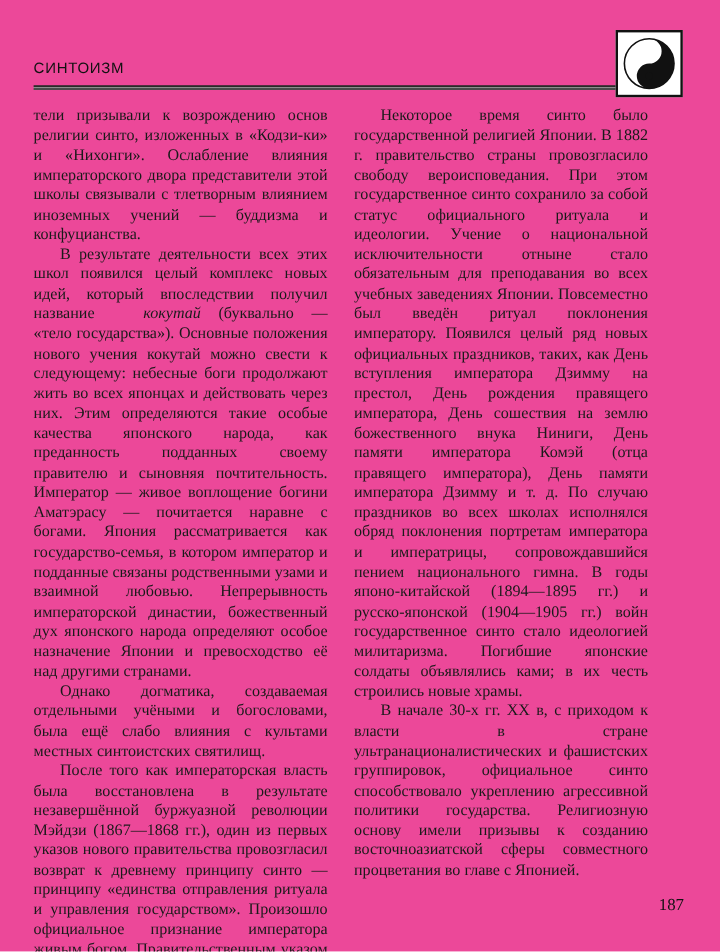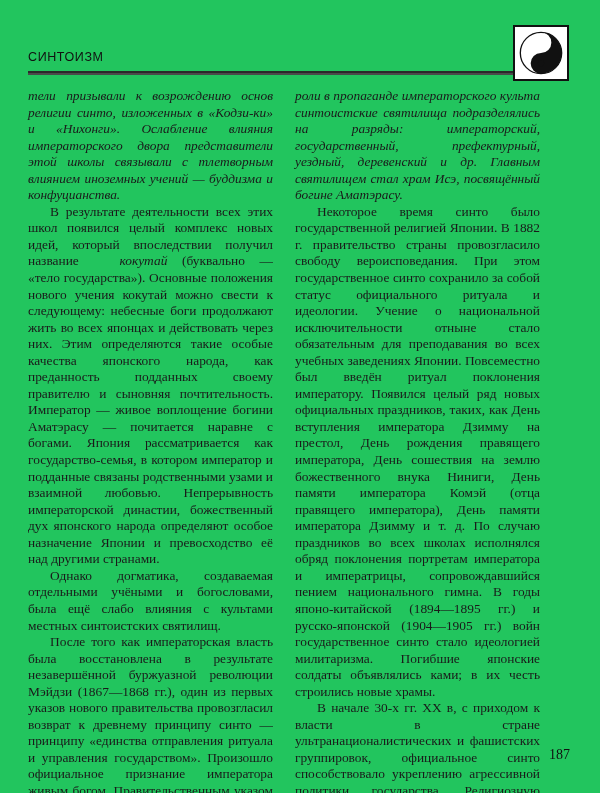--- a/index.html
+++ b/index.html
@@ -12,21 +12,21 @@
     height: 793px;
     position: relative;
     font-family: "Liberation Serif", "DejaVu Serif", serif;
     color: #1a1a1a;
     overflow: hidden;
   }
 
   .page {
     position: absolute;
     inset: 0;
-    background: #22c55e;
+    background: #ec4899;
   }
 
   
   .header {
     position: absolute;
     left: 0;
     top: 0;
     width: 600px;
     height: 84px;
   }
@@ -84,21 +84,20 @@
     margin: 0;
     font-size: 13.4px;
     line-height: 16.55px;
     text-align: justify;
     text-indent: 22px;
     hyphens: manual;
     -webkit-hyphens: manual;
   }
   .column p.no-indent {
     text-indent: 0;
-    font-style: italic;
   }
   .column p em {
     margin-left: 26px;
   }
 
   
   .folio {
     position: absolute;
     right: 30px;
     bottom: 30px;
@@ -126,21 +125,20 @@
   </div>
 
   <div class="columns">
     <div class="column">
       <p class="no-indent">тели призывали к возрождению основ религии синто, изложенных в «Кодзи-ки» и «Нихонги». Ослабление влияния императорского двора представители этой школы связывали с тлетворным влиянием иноземных учений — буддизма и конфуцианства.</p>
       <p>В результате деятельности всех этих школ появился целый комплекс новых идей, который впоследствии получил название <em>кокутай</em> (буквально — «тело государства»). Основные положения нового учения кокутай можно свести к следующему: небесные боги продолжают жить во всех японцах и действовать через них. Этим определяются такие особые качества японского народа, как преданность подданных своему правителю и сыновняя почтительность. Император — живое воплощение богини Аматэрасу — почитается наравне с богами. Япония рассматривается как государство-семья, в котором император и подданные связаны родственными узами и взаимной любовью. Непрерывность императорской династии, божественный дух японского народа определяют особое назначение Японии и превосходство её над другими странами.</p>
       <p>Однако догматика, создаваемая отдельными учёными и богословами, была ещё слабо влияния с культами местных синтоистских святилищ.</p>
       <p>После того как императорская власть была восстановлена в результате незавершённой буржуазной революции Мэйдзи (1867—1868 гг.), один из первых указов нового правительства провозгласил возврат к древнему принципу синто — принципу «единства отправления ритуала и управления государством». Произошло официальное признание императора живым богом. Правительственным указом буддизм был отделён от синто и подвергнут официальным гонениям. Все синтоистские храмы вошли в единую иерархическую систему. В зависимости от их</p>
     </div>
     <div class="column">
-      <p class="no-indent">роли в пропаганде императорского культа синтоистские святилища подразделялись на разряды: императорский, государственный, префектурный, уездный, деревенский и др. Главным святилищем стал храм Исэ, посвящённый богине Аматэрасу.</p>
       <p>Некоторое время синто было государственной религией Японии. В 1882 г. правительство страны провозгласило свободу вероисповедания. При этом государственное синто сохранило за собой статус официального ритуала и идеологии. Учение о национальной исключительности отныне стало обязательным для преподавания во всех учебных заведениях Японии. Повсеместно был введён ритуал поклонения императору. Появился целый ряд новых официальных праздников, таких, как День вступления императора Дзимму на престол, День рождения правящего императора, День сошествия на землю божественного внука Ниниги, День памяти императора Комэй (отца правящего императора), День памяти императора Дзимму и т. д. По случаю праздников во всех школах исполнялся обряд поклонения портретам императора и императрицы, сопровождавшийся пением национального гимна. В годы японо-китайской (1894—1895 гг.) и русско-японской (1904—1905 гг.) войн государственное синто стало идеологией милитаризма. Погибшие японские солдаты объявлялись ками; в их честь строились новые храмы.</p>
       <p>В начале 30-х гг. XX в, с приходом к власти в стране ультранационалистических и фашистских группировок, официальное синто способствовало укреплению агрессивной политики государства. Религиозную основу имели призывы к созданию восточноазиатской сферы совместного процветания во главе с Японией.</p>
 
     </div>
   </div>
 
   <div class="folio">187</div>
 
 </div>
 

